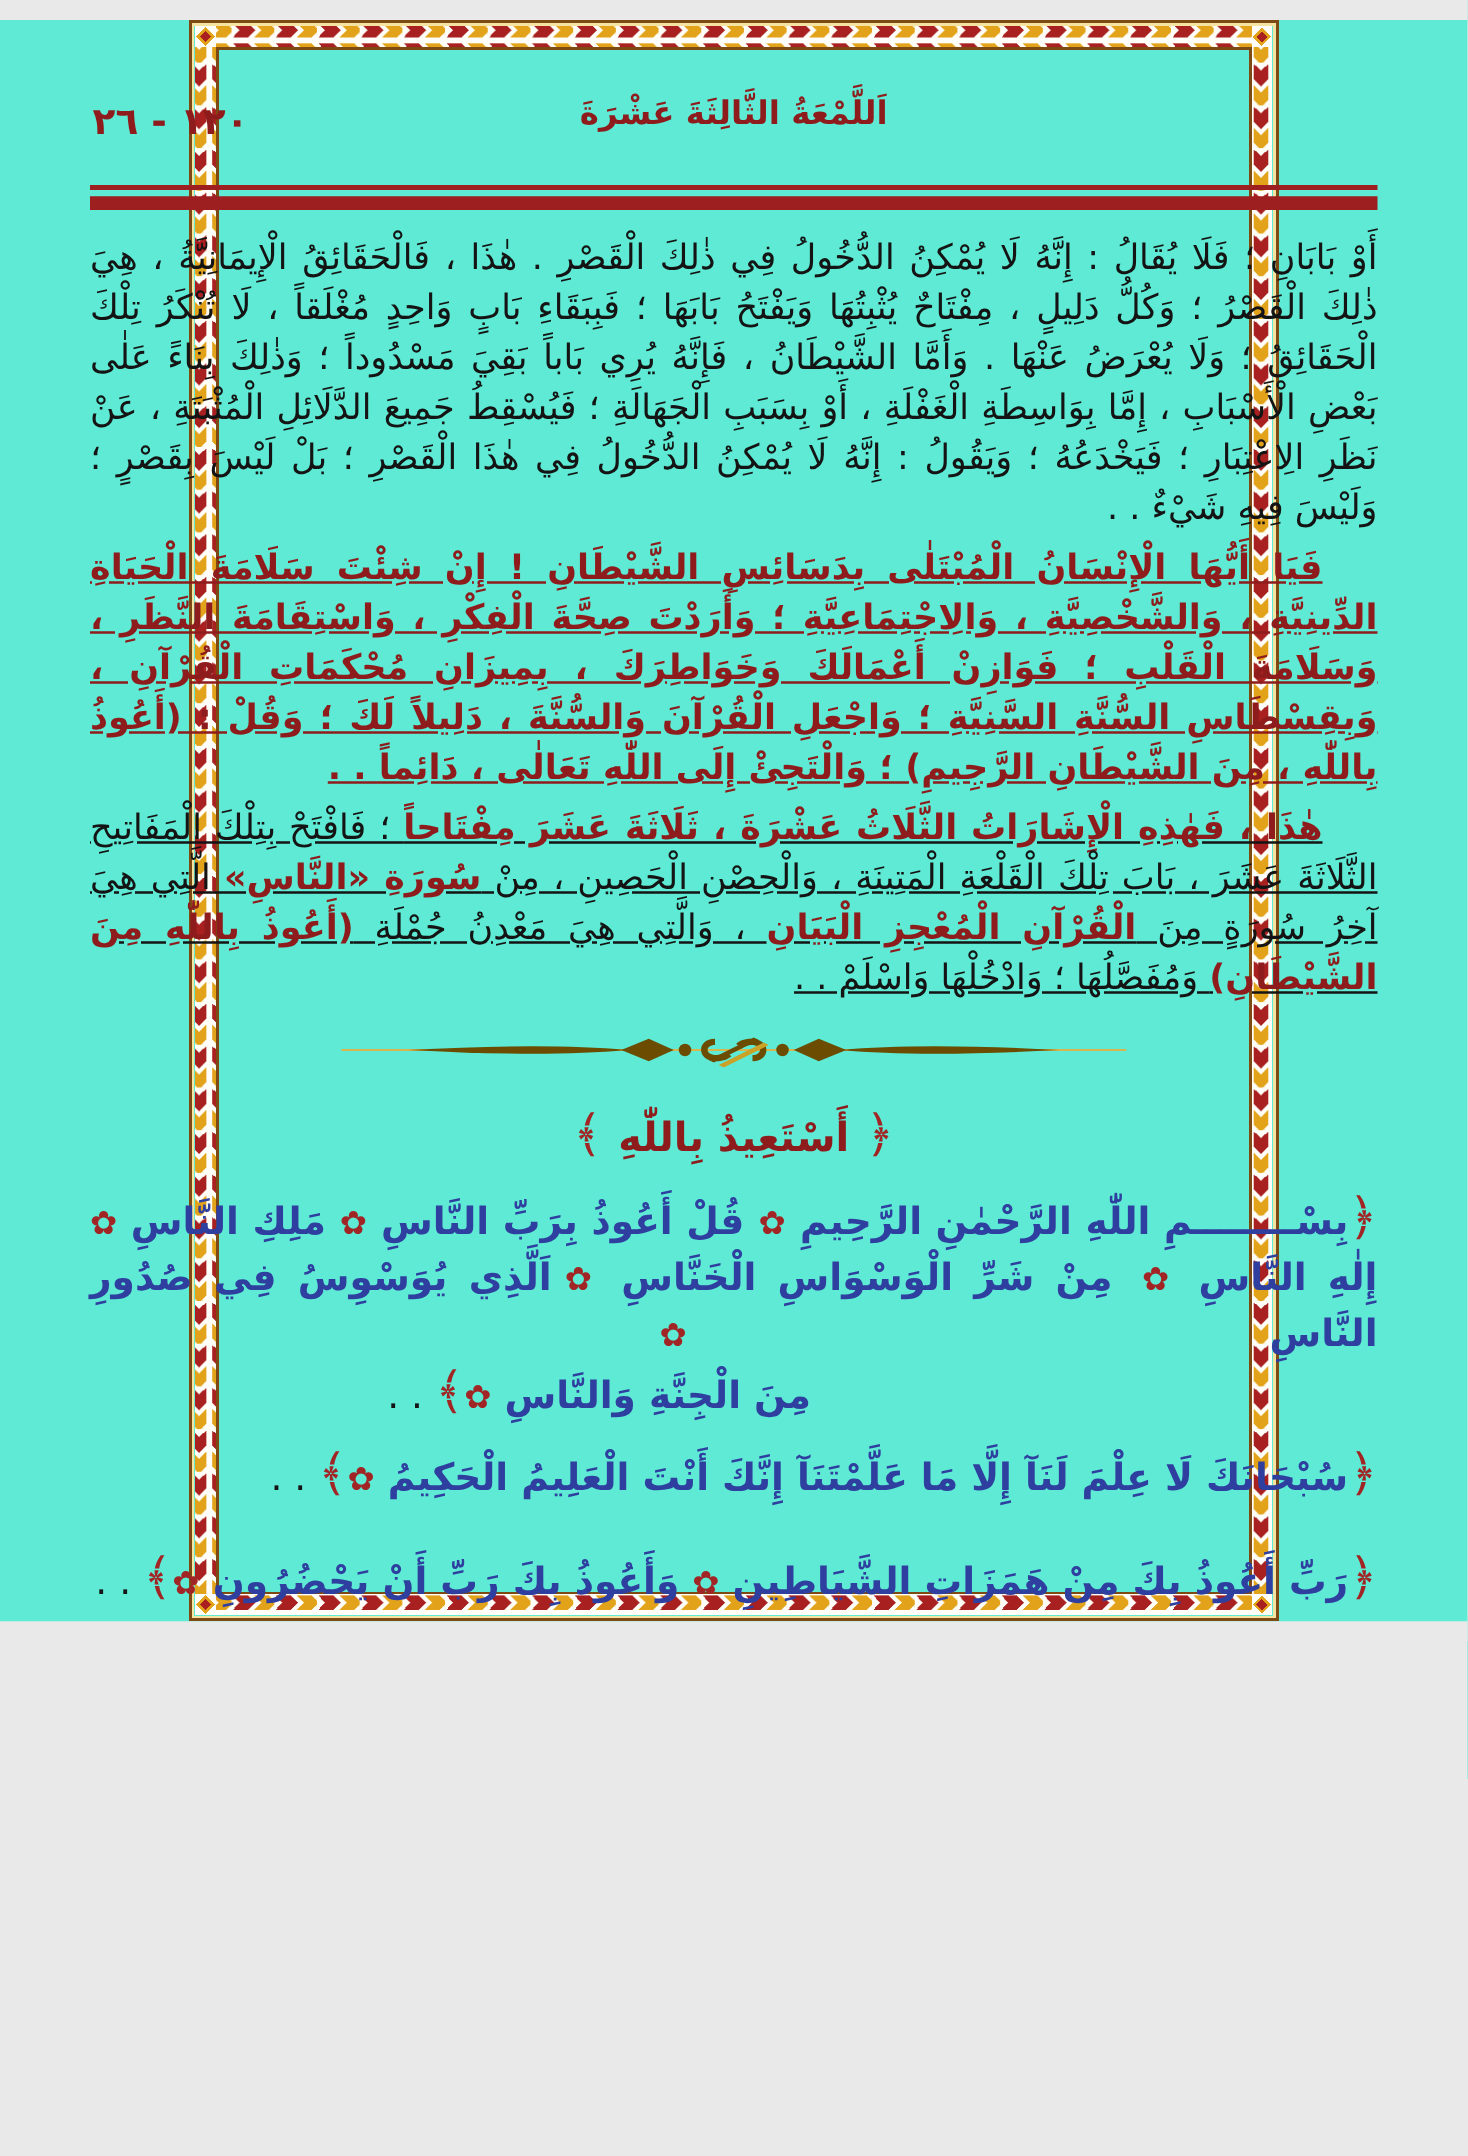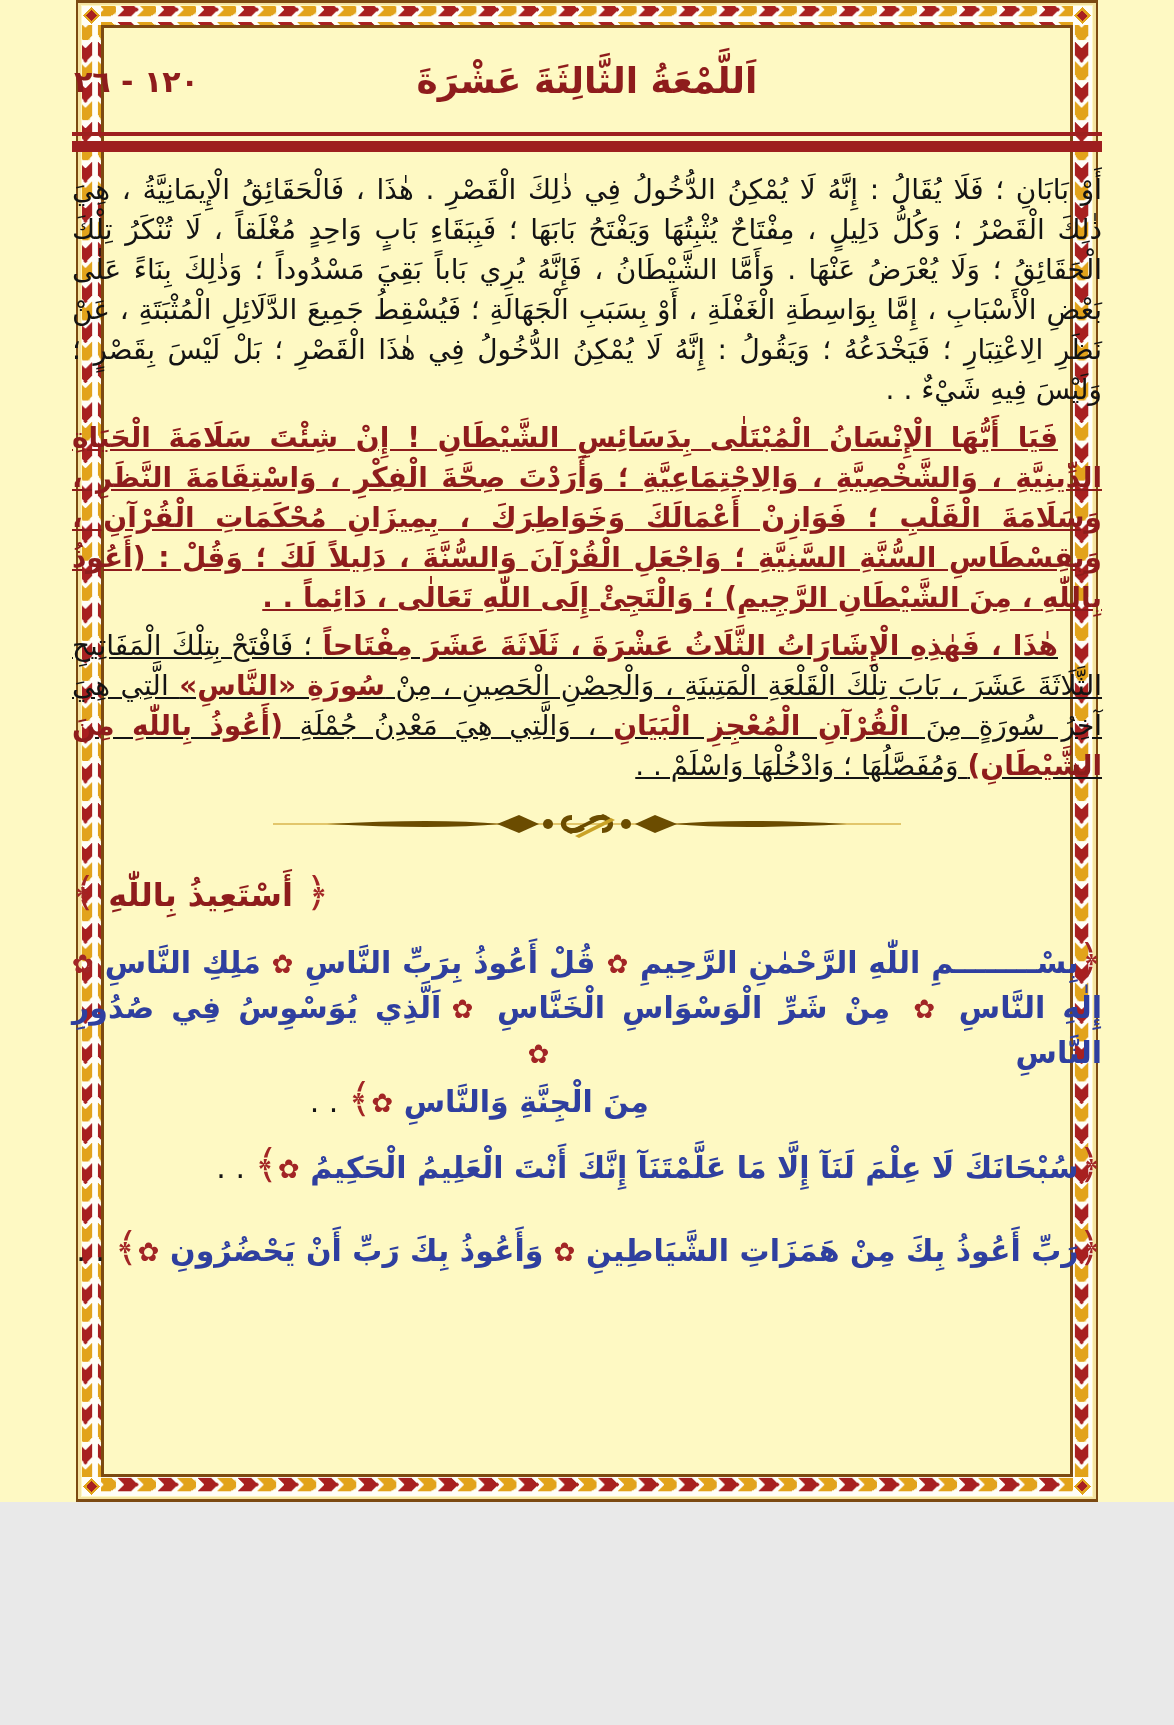--- a/index.html
+++ b/index.html
@@ -1,35 +1,35 @@
 <!DOCTYPE html>
 <html lang="ar"><head>
 <meta charset="utf-8">
 <style>
   html,body{margin:0;padding:0;background:#e9e9e9;}
   .page{
     position:relative;
-    width:1174px;height:1502px;
-    background:#fef9c3;
-    margin:0 auto;
+    width:1174px;height:1281px;
+    background:#5eead4;
+    margin:16px auto;
     overflow:hidden;
     font-family:"DejaVu Sans",sans-serif;
   }
   .border-svg{position:absolute;inset:0;width:100%;height:100%;z-index:1;}
   .content{
     position:absolute;
     inset:34px;
     padding:12px 38px 0 38px;
     z-index:2;
     direction:rtl;
   }
   .header{position:relative;height:66px;margin-top:6px;}
   .title{
     text-align:center;
-    font-size:36px;font-weight:700;
+    font-size:26px;font-weight:700;
     color:#8e1c1c;
     padding-top:8px;
   }
   .page-number{
     position:absolute;top:12px;left:2px;
     font-size:30px;font-weight:700;
     color:#8e1c1c;
     direction:rtl;
   }
   .sep{margin:14px 0 18px 0;}
@@ -51,21 +51,21 @@
 
   .sg-maroon{color:#8e1c1c;font-weight:700;}
   .sg-black{color:#141414;font-weight:400;}
   .sg-blue{color:#2f3f9f;font-weight:700;}
   .sg-rose{color:#a22525;font-weight:400;font-size:26px;}
   .sg-br{color:#a22525;font-weight:400;font-size:40px;}
   .sg-dots{color:#141414;font-weight:400;}
 
   .divider-wrap{text-align:center;margin:20px 0 6px 0;}
   .istiadha{
-    text-align:left;
+    text-align:center;
     font-size:32px;font-weight:700;
     color:#8e1c1c;
     margin:14px 0 10px 0;
     line-height:64px;
   }
   .quran{margin-top:10px;}
   .quran-line{
     direction:rtl;
     font-size:30px;
     line-height:44px;

